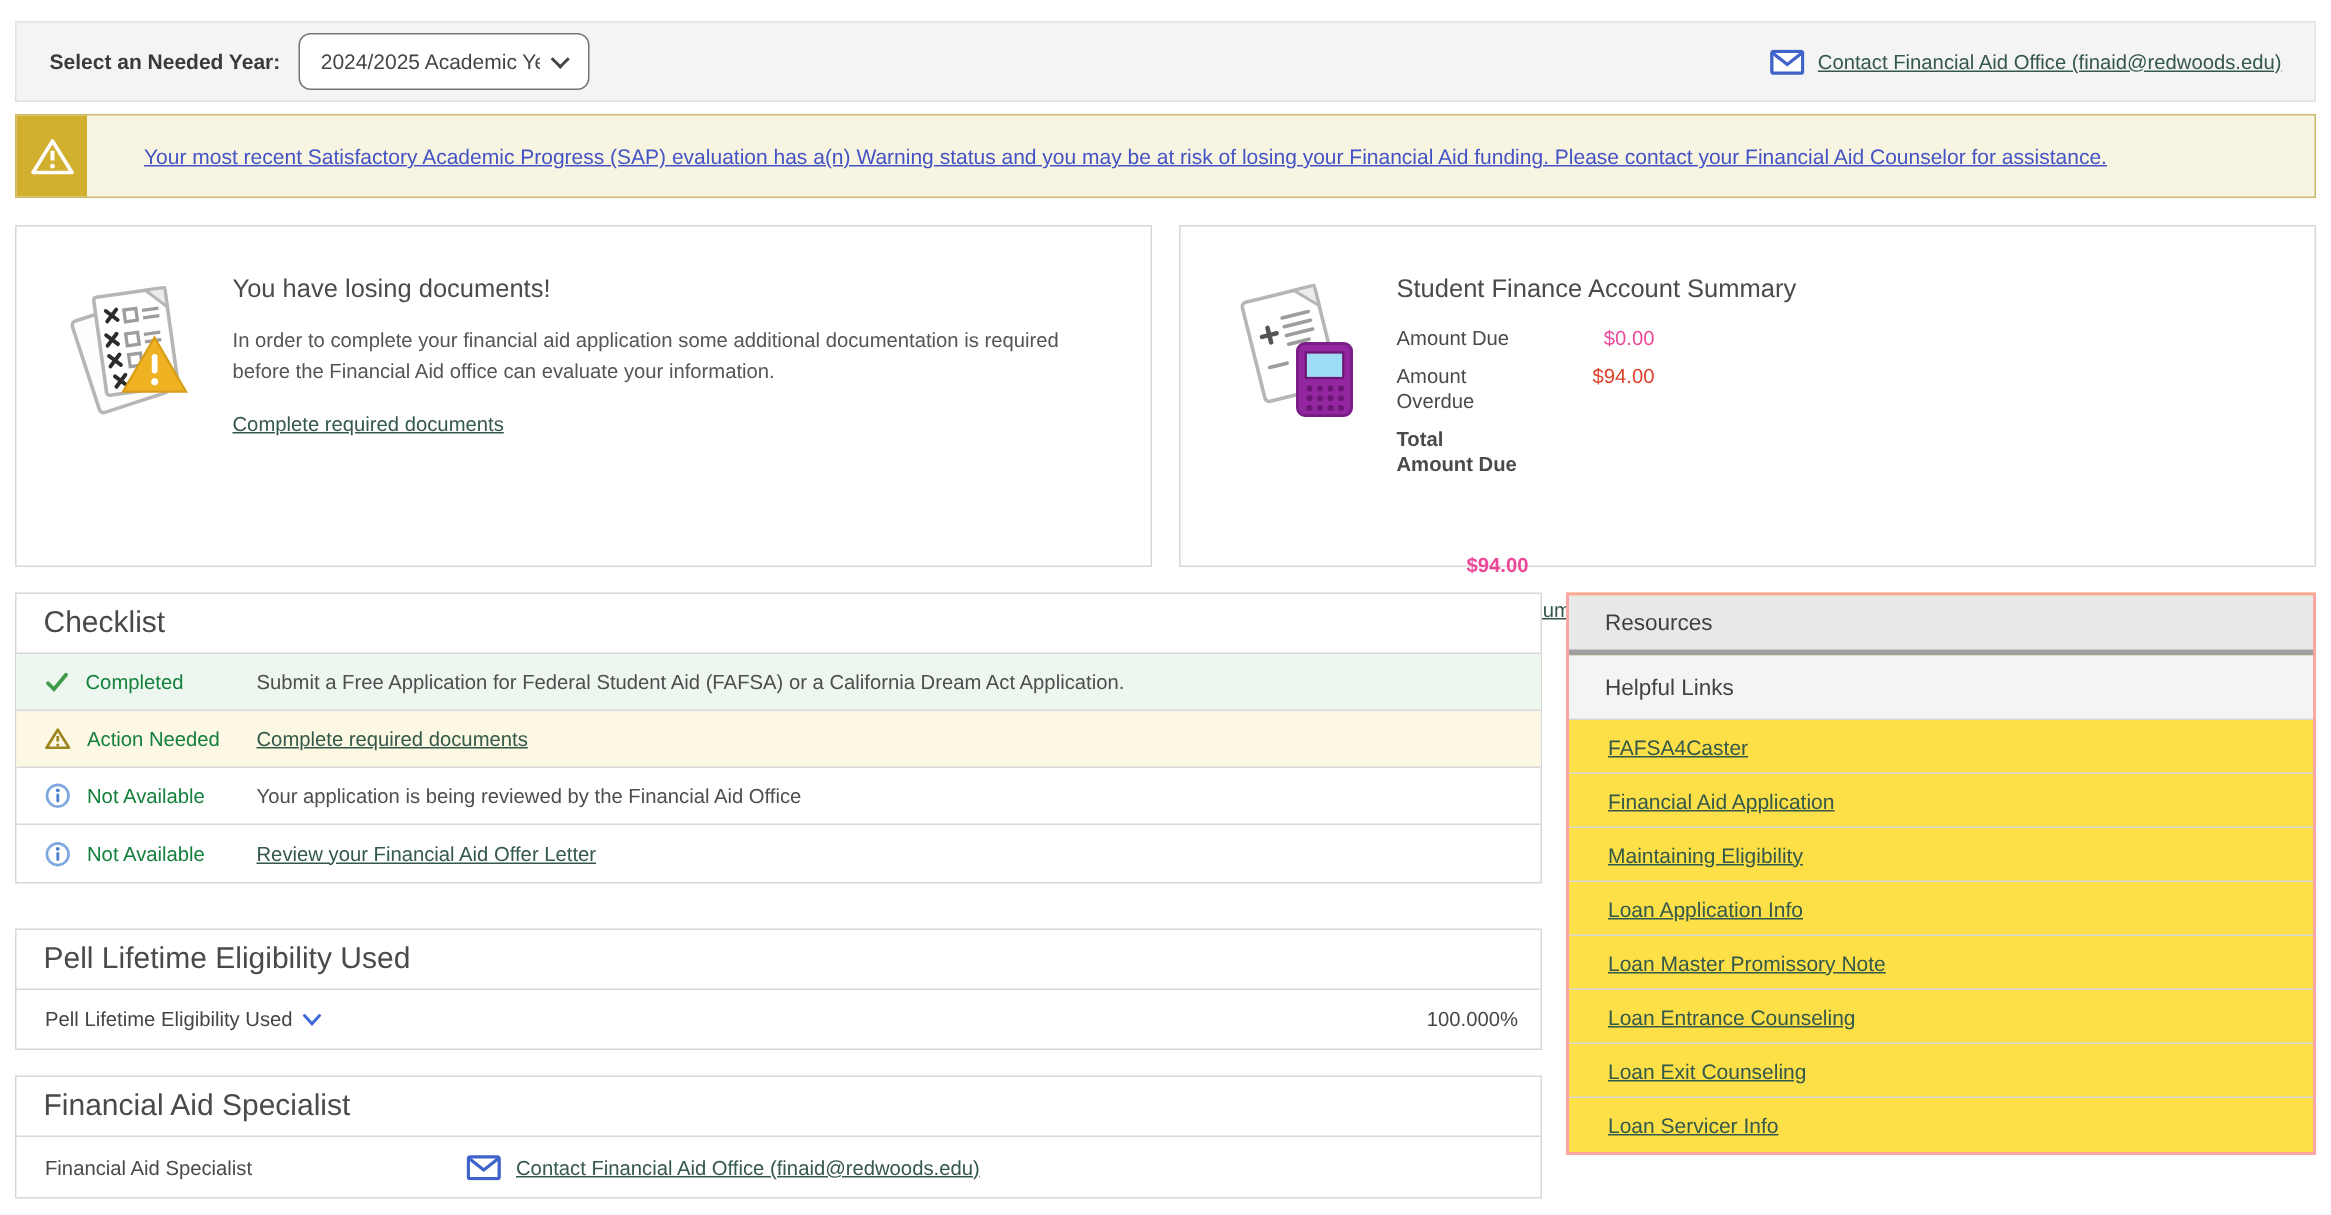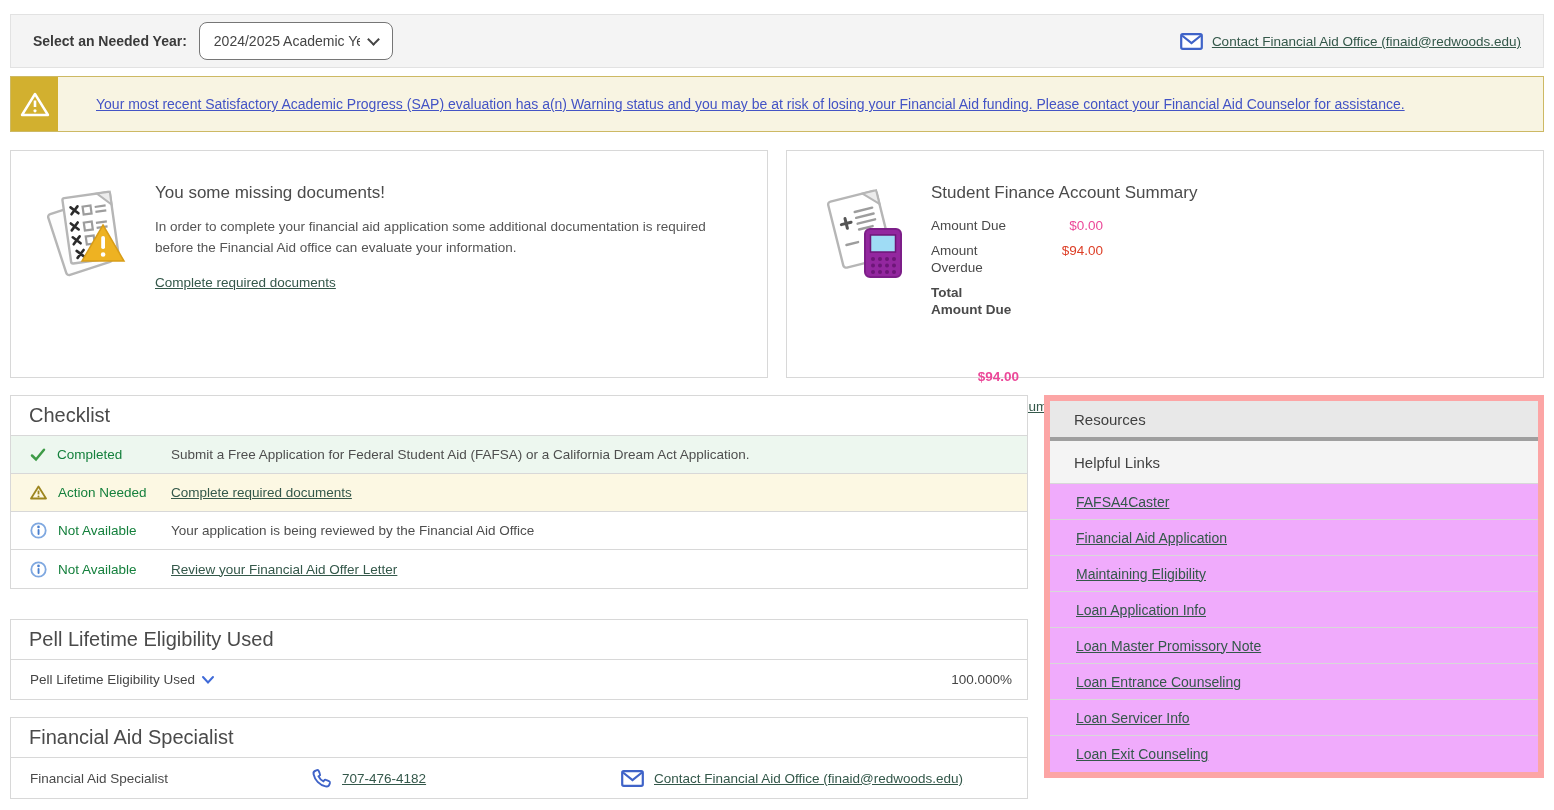--- a/index.html
+++ b/index.html
@@ -85,21 +85,21 @@
   .pell-left { display:flex; align-items:center; gap:6px; }
 
   
   .spec { margin-top:17px; }
   .spec-row { height:40px; display:flex; align-items:center; font-size:13.5px; }
   .spec-name { width:300px; flex:0 0 300px; padding-left:19px; color:#4a4a4a; }
   .spec-phone { width:310px; flex:0 0 310px; display:flex; align-items:center; gap:10px; }
   .spec-email { display:flex; align-items:center; gap:10px; }
 
   
-  .sidebar { width:500px; flex:0 0 500px; border:6px solid #fca5a5; background:#f0abfc; }
+  .sidebar { width:500px; flex:0 0 500px; border:2px solid #fca5a5; background:#fde047; }
   .res-header {
     height:40px; background:#e8e8e8; border-bottom:4px solid #9f9f9f;
     display:flex; align-items:center; padding:0 24px; font-size:15px; color:#3f3f3f;
   }
   .res-sub {
     height:43px; background:#f4f4f4; border-bottom:1px solid #d8d8d8;
     display:flex; align-items:center; padding:0 24px; font-size:15px; color:#424242;
   }
   .res-link-row { height:36px; display:flex; align-items:center; padding-left:26px; border-bottom:1px solid #d8d8d8; font-size:14px; }
   .res-link-row:last-child { border-bottom:none; }
@@ -171,21 +171,21 @@
               <line x1="52" y1="46" x2="63" y2="46"></line>
               <line x1="52" y1="56" x2="63" y2="56"></line>
             </g>
           </g>
           <polygon points="58,42 79,78 37,78" fill="#eeb222" stroke="#d89d18" stroke-width="1.5"></polygon>
           <rect x="56.2" y="53" width="3.8" height="13" rx="1.8" fill="#fff"></rect>
           <circle cx="58.1" cy="71.5" r="2.3" fill="#fff"></circle>
         </svg>
       </div>
       <div>
-        <h2 class="card-title">You some missing documents!</h2>
+        <h2 class="card-title">You have losing documents!</h2>
         <p class="card-body">In order to complete your financial aid application some additional documentation is required before the Financial Aid office can evaluate your information.</p>
         <a class="dark-link">Complete required documents</a>
       </div>
     </div>
 
     <div class="card">
       <div class="card-icon">
         <svg width="88" height="104" viewBox="0 0 88 104">
           <g transform="rotate(-14 40 46)">
             <rect x="14" y="12" width="50" height="68" rx="3" fill="#ffffff" stroke="#b6b6b6" stroke-width="2.4"></rect>
@@ -320,28 +320,20 @@
             </span>
           </span>
           <span>100.000%</span>
         </div>
       </div>
 
       <div class="panel spec">
         <div class="panel-header">Financial Aid Specialist</div>
         <div class="spec-row">
           <span class="spec-name">Financial Aid Specialist</span>
-          <span class="spec-phone">
-            <span class="icon">
-              <svg width="21" height="21" viewBox="0 0 22 22">
-                  <path d="M5.2 2.6 C3.4 3 2.3 4.7 2.7 6.6 C4.1 12.9 9.1 17.9 15.3 19.3 C17.2 19.7 18.9 18.7 19.4 17 L19.8 15.6 C20 14.8 19.6 14 18.8 13.7 L15.6 12.5 C14.9 12.2 14.1 12.5 13.7 13.1 L13.1 14 C11 13 8.9 10.9 7.9 8.8 L8.8 8.2 C9.4 7.8 9.7 7 9.4 6.3 L8.2 3.2 C7.9 2.4 7.1 2 6.3 2.2 Z" fill="none" stroke="#3f63c8" stroke-width="2"></path>
-                </svg>
-            </span>
-            <a class="dark-link">707-476-4182</a>
-          </span>
           <span class="spec-email">
             <span class="icon">
               <svg width="23" height="17" viewBox="0 0 23 17">
                   <rect x="1.2" y="1.2" width="20.6" height="14.6" rx="1.5" fill="#fff" stroke="#3f63c8" stroke-width="2.2"></rect>
                   <path d="M2 2.5 L11.5 10 L21 2.5" fill="none" stroke="#3f63c8" stroke-width="2.2"></path>
                 </svg>
             </span>
             <a class="dark-link">Contact Financial Aid Office (finaid@redwoods.edu)</a>
           </span>
         </div>
@@ -363,21 +355,21 @@
       <div class="res-link-row">
           <a class="dark-link">Loan Application Info</a>
         </div>
       <div class="res-link-row">
           <a class="dark-link">Loan Master Promissory Note</a>
         </div>
       <div class="res-link-row">
           <a class="dark-link">Loan Entrance Counseling</a>
         </div>
       <div class="res-link-row">
+          <a class="dark-link">Loan Exit Counseling</a>
+        </div>
+      <div class="res-link-row">
           <a class="dark-link">Loan Servicer Info</a>
         </div>
-      <div class="res-link-row">
-          <a class="dark-link">Loan Exit Counseling</a>
-        </div>
     </div>
   </div>
 
 </div>
 
 </body></html>

